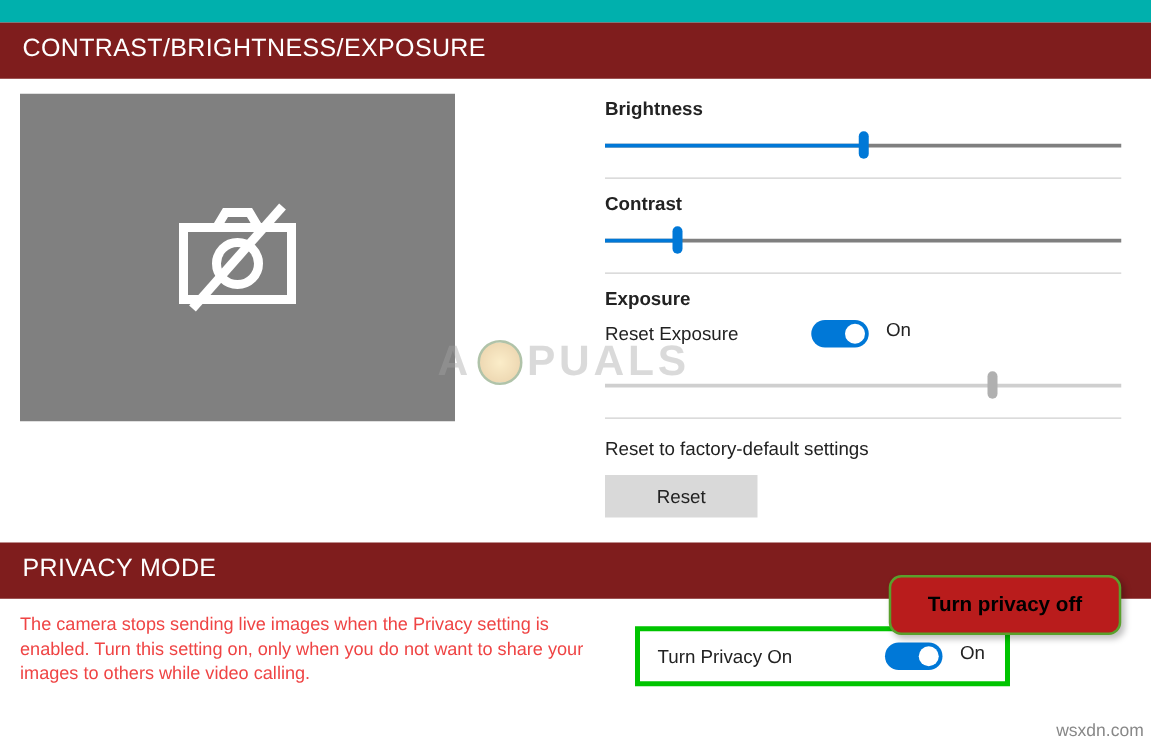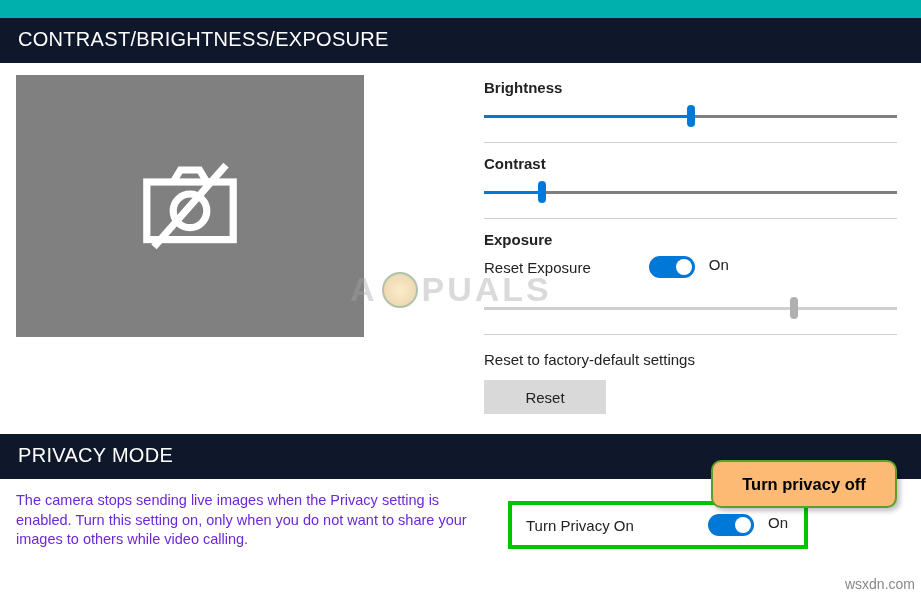--- a/index.html
+++ b/index.html
@@ -14,21 +14,21 @@
       background: #ffffff;
       position: relative;
       overflow: hidden;
     }
     .top-bar {
       height: 18px;
       background: #00b0ad;
       width: 100%;
     }
     .section-header {
-      background: #0f172a;
+      background: #7f1d1d;
       color: #ffffff;
       font-size: 20px;
       font-weight: 300;
       padding: 10px 18px 12px 18px;
       letter-spacing: 0.3px;
     }
     .content-row {
       display: flex;
       padding: 12px 16px 0 16px;
       gap: 120px;
@@ -156,21 +156,21 @@
     }
     .privacy-body {
       display: flex;
       padding: 12px 16px 0 16px;
       gap: 32px;
       align-items: flex-start;
     }
     .privacy-desc {
       width: 460px;
       font-size: 14.5px;
-      color: #6d28d9;
+      color: #ef4444;
       line-height: 1.35;
     }
     .privacy-toggle-box {
       border: 4px solid #00c400;
       padding: 8px 16px 8px 14px;
       display: flex;
       align-items: center;
       justify-content: space-between;
       width: 300px;
       height: 48px;
@@ -179,21 +179,21 @@
     .privacy-toggle-label {
       font-size: 15px;
       color: #222;
     }
     .callout {
       position: absolute;
       right: 24px;
       top: 460px;
       width: 186px;
       height: 48px;
-      background: #fdba74;
+      background: #b91c1c;
       border: 2px solid #5aa02c;
       border-radius: 10px;
       box-shadow: 3px 3px 5px rgba(0,0,0,0.25);
       display: flex;
       align-items: center;
       justify-content: center;
       font-size: 16.5px;
       font-weight: 600;
       color: #000;
     }

